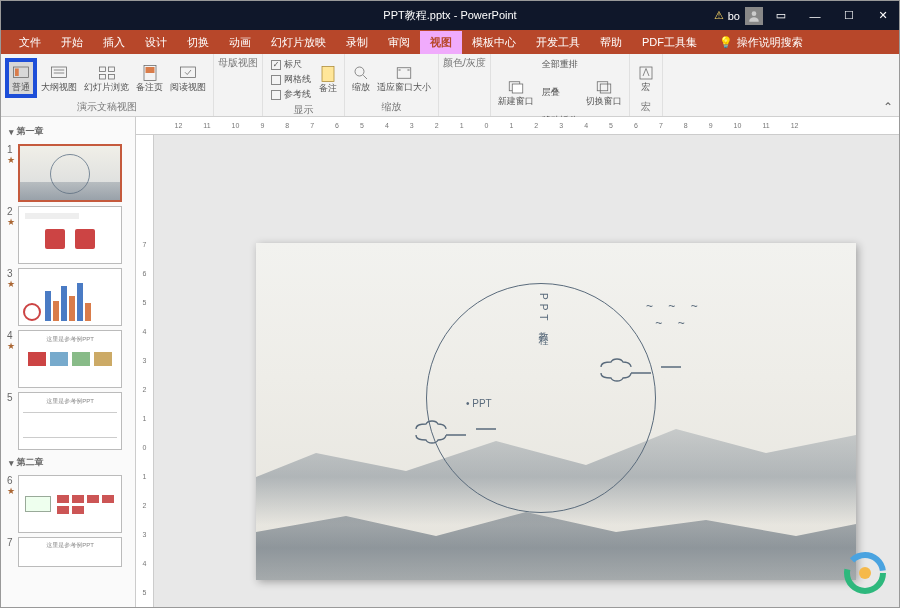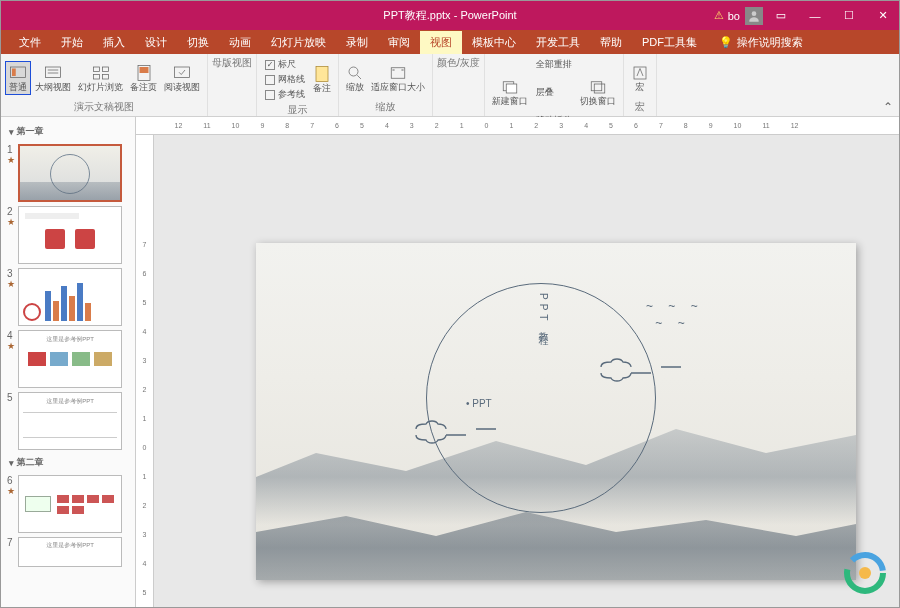--- a/index.html
+++ b/index.html
@@ -1,38 +1,38 @@
 <!DOCTYPE html>
 <html><head>
   <meta charset="utf-8">
   <style>
     * { margin: 0; padding: 0; box-sizing: border-box; font-family: "Microsoft YaHei", sans-serif; }
     body { width: 900px; height: 608px; background: #fff; overflow: hidden; position: relative; border: 1px solid #999; }
     
-    .titlebar { height: 29px; background: #be185d; display: flex; align-items: center; color: #fff; font-size: 11px; position: relative; }
+    .titlebar { height: 29px; background: #0f172a; display: flex; align-items: center; color: #fff; font-size: 11px; position: relative; }
     .titlebar-title { position: absolute; left: 50%; transform: translateX(-50%); }
     .titlebar-right { position: absolute; right: 0; display: flex; align-items: center; gap: 2px; }
     .titlebar-right .warn { color: #ffd966; margin-right: 2px; }
     .titlebar-right .user { font-size: 11px; margin-right: 3px; }
     .titlebar-right .avatar { width: 18px; height: 18px; background: #888; display: inline-flex; align-items: center; justify-content: center; }
     .titlebar-right .avatar svg { width: 14px; height: 14px; fill: #ccc; }
     .win-btn { width: 32px; height: 28px; display: flex; align-items: center; justify-content: center; color: #fff; font-size: 11px; }
     
     .menubar { height: 24px; background: #b7472a; display: flex; align-items: center; padding-left: 8px; color: #fff; font-size: 11px; }
     .menu-item { padding: 4px 10px; cursor: default; }
-    .menu-item.active { background: #fef9c3; color: #b7472a; }
+    .menu-item.active { background: #f0abfc; color: #b7472a; font-weight: bold; }
     .tell-me { margin-left: 12px; display: flex; align-items: center; gap: 4px; }
     .tell-me .bulb { color: #ffe699; }
     
     .ribbon { height: 63px; background: #f3f3f3; border-bottom: 1px solid #d0d0d0; display: flex; align-items: stretch; font-size: 10px; color: #555; position: relative; }
     .ribbon-group { display: flex; flex-direction: column; align-items: center; border-right: 1px solid #e0e0e0; padding: 2px 4px 0; }
     .ribbon-group-items { display: flex; align-items: center; gap: 1px; flex: 1; }
     .ribbon-group-label { font-size: 10px; color: #777; padding-bottom: 2px; }
     .rbtn { display: flex; flex-direction: column; align-items: center; justify-content: center; padding: 2px 3px; gap: 1px; font-size: 9px; text-align: center; line-height: 1.1; }
-    .rbtn.active { background: #d8d8d8; border: 1px solid #1d4ed8; }
+    .rbtn.active { background: #d8d8d8; border: 4px solid #1d4ed8; }
     .rbtn .ico { width: 18px; height: 18px; display: flex; align-items: center; justify-content: center; }
     .rbtn .ico svg { width: 18px; height: 18px; }
     .chk-stack { display: flex; flex-direction: column; gap: 2px; font-size: 9px; padding: 2px 4px; }
     .chk-item { display: flex; align-items: center; gap: 3px; }
     .chk-box { width: 10px; height: 10px; border: 1px solid #888; display: inline-flex; align-items: center; justify-content: center; font-size: 8px; }
     .collapse-ribbon { position: absolute; right: 6px; bottom: 2px; font-size: 12px; color: #666; }
     
     .workspace { display: flex; height: 492px; }
     
     .slide-panel { width: 135px; background: #fafafa; border-right: 1px solid #ccc; overflow-y: auto; padding: 4px 2px; font-size: 9px; }

